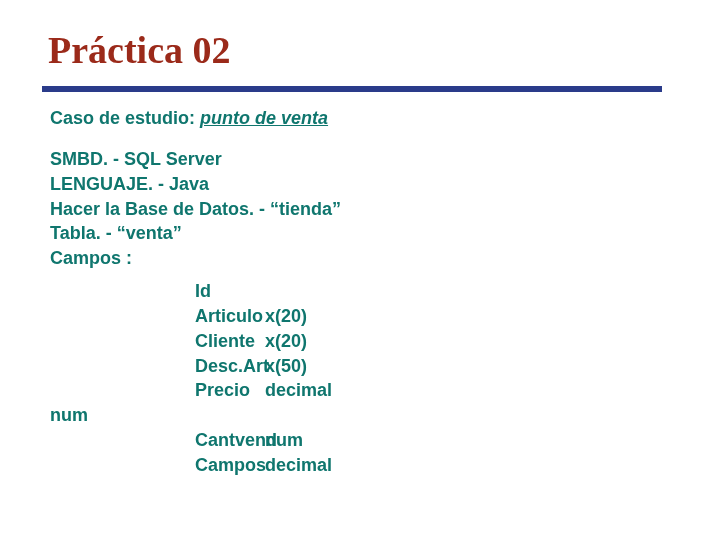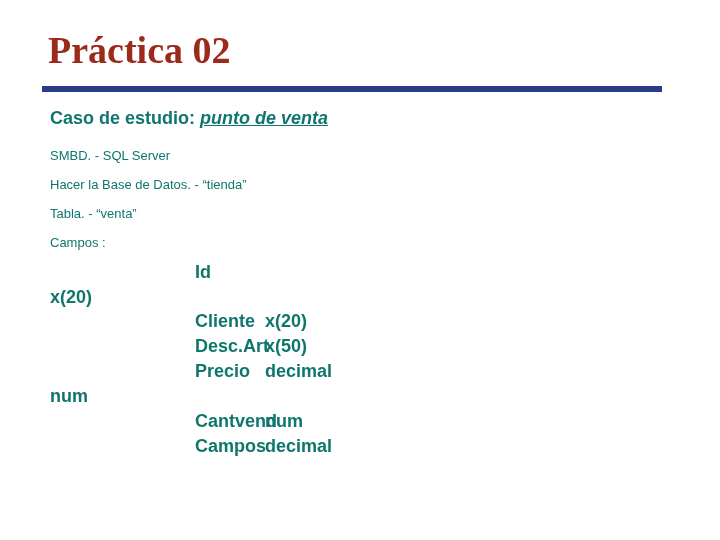--- a/index.html
+++ b/index.html
@@ -16,21 +16,21 @@
   .rule {
     height: 6px;
     background: #2a3b8a;
     width: 620px;
     margin: 0 0 16px -6px;
   }
   .content { padding-left: 2px; color: #0f766e; }
   .subtitle { font-size: 18px; font-weight: bold; margin-bottom: 18px; }
   .subtitle .prefix { font-weight: bold; }
   .subtitle .emph { font-style: italic; text-decoration: underline; font-weight: bold; }
-  .line { font-size: 13px; font-weight: normal; line-height: 1.38; margin-top: 11px; }
+  .line { font-size: 18px; font-weight: bold; line-height: 1.38; }
   .fields { margin-top: 8px; }
   .frow { display: flex; font-size: 18px; font-weight: bold; line-height: 1.38; }
   .fname { width: 215px; padding-left: 145px; }
   .ftype { }
 </style>
 </head>
 <body>
 
 <div class="slide">
 
@@ -39,29 +39,31 @@
 
   <div class="content">
 
     <div class="subtitle">
       <span class="prefix">Caso de estudio:</span>
       <span> </span>
       <span class="emph">punto de venta</span>
     </div>
 
     <div class="line">SMBD. - SQL Server</div>
+    <div class="line">LENGUAJE. - Java</div>
     <div class="line">Hacer la Base de Datos. -  “tienda”</div>
     <div class="line">Tabla. - “venta”</div>
     <div class="line">Campos :</div>
 
     <div class="fields">
       <div class="frow">
         <div class="fname">Id</div>
       </div>
       <div class="frow">
+        <div class="fname">Articulo</div>
         <div class="ftype">x(20)</div>
       </div>
       <div class="frow">
         <div class="fname">Cliente</div>
         <div class="ftype">x(20)</div>
       </div>
       <div class="frow">
         <div class="fname">Desc.Art</div>
         <div class="ftype">x(50)</div>
       </div>

